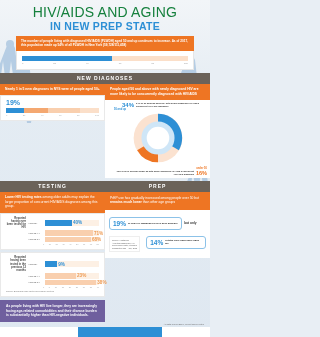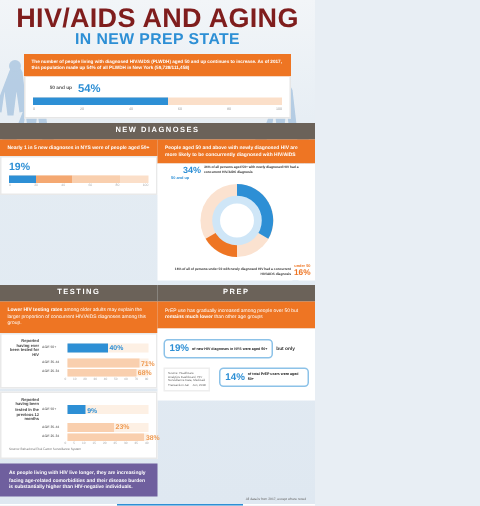--- a/index.html
+++ b/index.html
@@ -18,21 +18,21 @@
       linear-gradient(180deg,#f2f5f8 0%, #e4ecf3 30%, #dfe8f1 100%);
     z-index:0;
   }
   .bg-people{ position:absolute; inset:0; z-index:1; opacity:.85; }
 
   .page{ position:relative; z-index:3; width:210px; height:337px; }
 
   
   .header{ padding:5px 6px 2px; text-align:center; }
   .h-line1{
-    color:#7f1d1d; font-size:18px; font-weight:bold; letter-spacing:.2px;
+    color:#15803d; font-size:14px; font-weight:normal; letter-spacing:.2px;
     line-height:14px; white-space:nowrap;
   }
   .h-line2{
     color:#2d8fd5; font-size:10.5px; font-weight:bold; letter-spacing:.3px;
     line-height:12px; margin-top:1px; white-space:nowrap;
   }
 
   
   .intro-wrap{ padding:2px 16px 0; }
   .intro-band{
@@ -170,24 +170,20 @@
 <div class="page">
 
   <div class="header">
     <div class="h-line1">HIV/AIDS AND AGING</div>
     <div class="h-line2">IN NEW PREP STATE</div>
   </div>
 
   <div class="intro-wrap">
     <div class="intro-band">The number of people living with diagnosed HIV/AIDS (PLWDH) aged 50 and up continues to increase. As of 2017, this population made up 54% of all PLWDH in New York (59,728/111,458)</div>
     <div class="intro-card">
-      <div class="ic-row">
-        <span class="ic-label">50 and up</span>
-        <span class="ic-val">54%</span>
-      </div>
       <div class="ic-track">
         <div class="ic-fill" id="intro-fill" style="width: 54%;"></div>
       </div>
       <div class="ic-axis" id="intro-axis">
           <span>0</span>
           <span>20</span>
           <span>40</span>
           <span>60</span>
           <span>80</span>
           <span>100</span>

